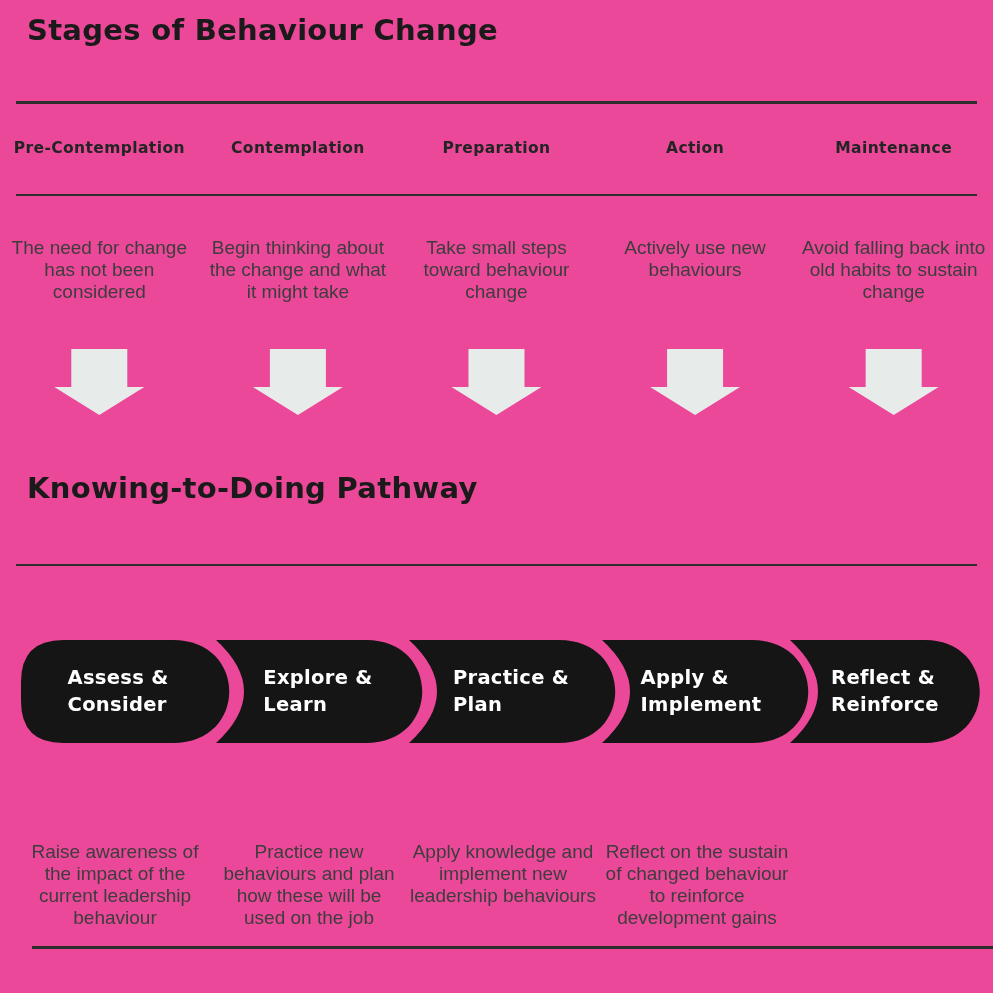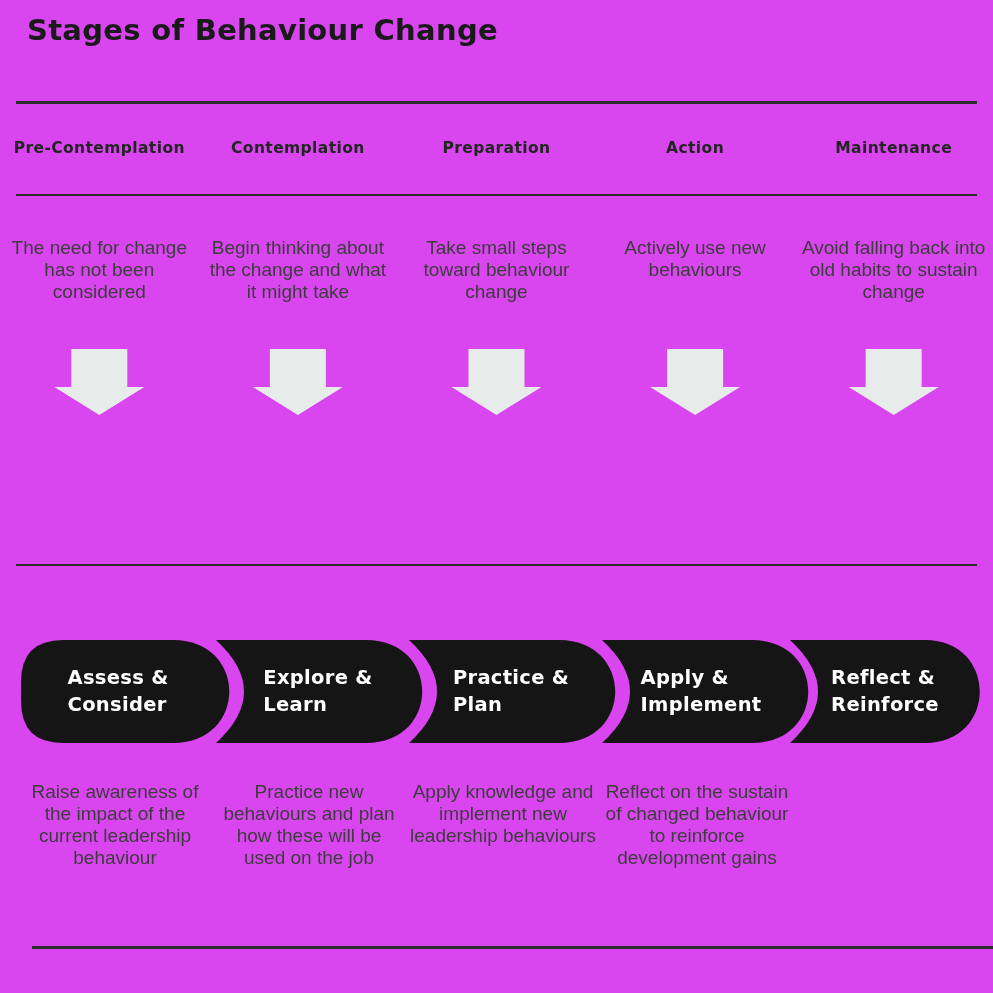--- a/index.html
+++ b/index.html
@@ -4,21 +4,21 @@
 <style>
   html, body {
     margin: 0;
     padding: 0;
     background: #ffffff;
   }
   .canvas {
     position: relative;
     width: 993px;
     height: 993px;
-    background: #d946ef;
+    background: #ec4899;
     overflow: hidden;
     font-family: "Liberation Sans", sans-serif;
   }
   .section-title {
     position: absolute;
     left: 27px;
     margin: 0;
     font-family: "DejaVu Sans", sans-serif;
     font-size: 29px;
     font-weight: 700;
@@ -97,21 +97,21 @@
     white-space: pre-line;
   }
   #pill-label-1 { left: 118px; }
   #pill-label-2 { left: 318px; }
   #pill-label-3 { left: 511px; }
   #pill-label-4 { left: 701px; }
   #pill-label-5 { left: 885px; }
 
   .step-descs-row {
     position: absolute;
-    top: 781px;
+    top: 841px;
     left: 18px;
     width: 970px;
     display: flex;
   }
   .step-descs-row > div {
     width: 194px;
     display: flex;
     justify-content: center;
     align-items: flex-start;
     text-align: center;
@@ -184,20 +184,21 @@
         <span class="down-arrow"></span>
       </div>
     <div>
         <span class="down-arrow"></span>
       </div>
     <div>
         <span class="down-arrow"></span>
       </div>
   </div>
 
+  <h1 class="section-title" id="title-pathway">Knowing-to-Doing Pathway</h1>
 
   <div class="rule rule-3"></div>
 
   <svg class="pills-svg" viewBox="0 0 993 110" aria-hidden="true">
     <path d="M 63,3 H 173 C 248,3 248,106 173,106 L 63,106 Q 21,106 21,64 L 21,45 Q 21,3 63,3 Z" fill="#151515"></path>
     <path d="M 216,3 H 366 C 441,3 441,106 366,106 L 216,106 Q 272,54.5 216,3 Z" fill="#151515"></path>
     <path d="M 409,3 H 559 C 634,3 634,106 559,106 L 409,106 Q 465,54.5 409,3 Z" fill="#151515"></path>
     <path d="M 602,3 H 752 C 827,3 827,106 752,106 L 602,106 Q 658,54.5 602,3 Z" fill="#151515"></path>
     <path d="M 790,3 H 925 C 998,3 998,106 925,106 L 790,106 Q 846,54.5 790,3 Z" fill="#151515"></path>
   </svg>

